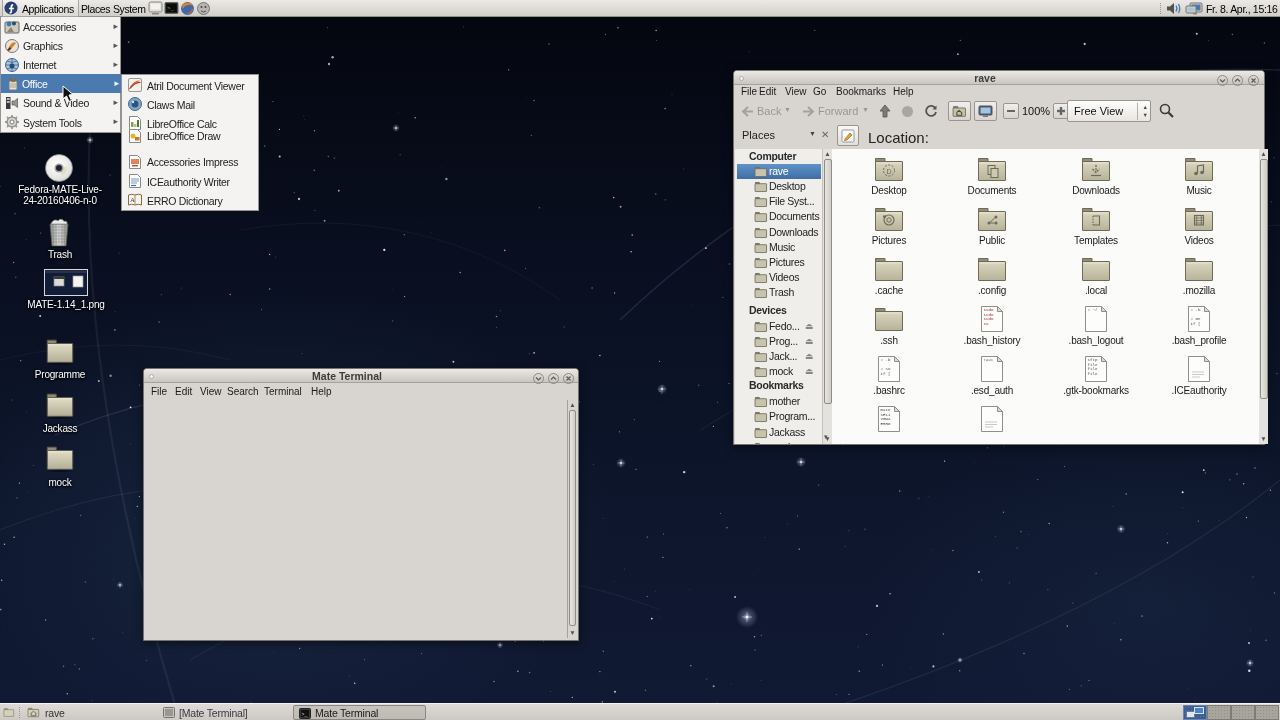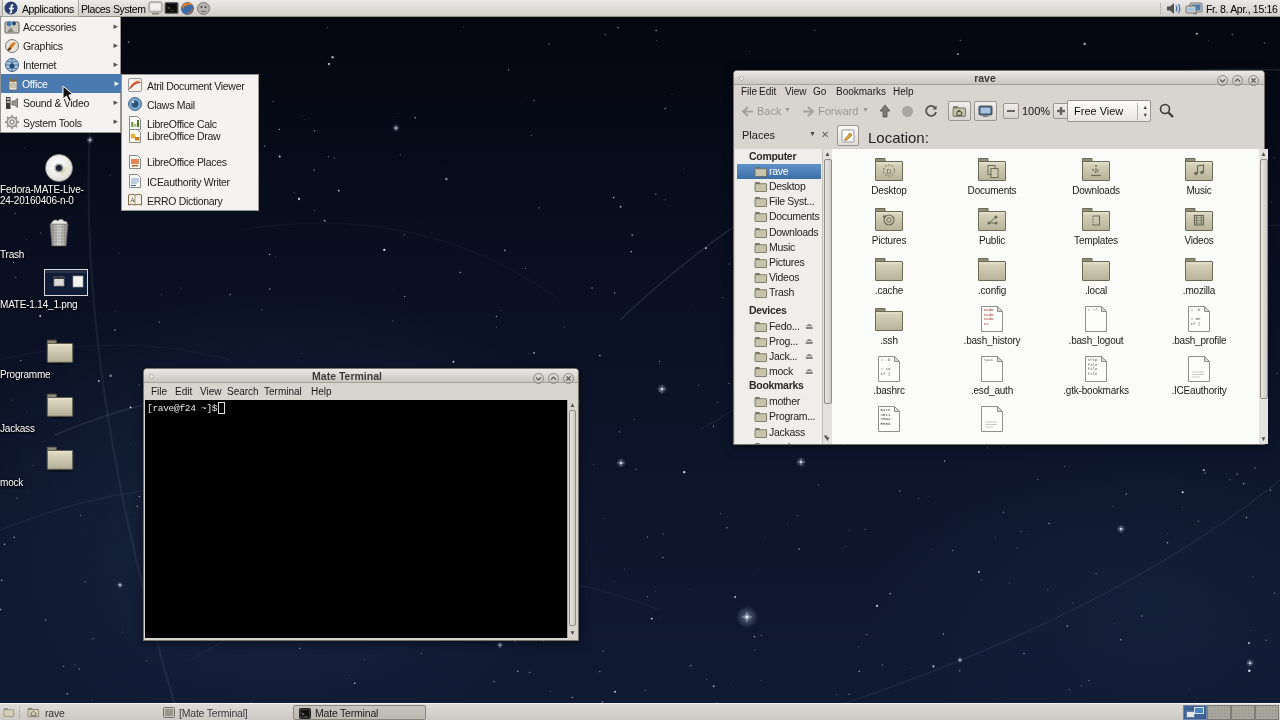--- a/index.html
+++ b/index.html
@@ -15,21 +15,21 @@
 .msel .mic{left:4px}
 .mtxt{position:absolute;left:21px;top:4px;font-size:10.5px;letter-spacing:-0.3px;color:#222}
 .msel .mtxt{color:#fff}
 .marr{position:absolute;right:3px;top:3.5px;font-size:9px;color:#555}
 .msel .marr{color:#fff}
 #submenu{position:absolute;left:121px;top:74px;width:138px;height:137px;background:#f4f3f1;border:1px solid #979490}
 .srow{position:absolute;left:1px;width:136px;height:19.2px}
 .srow .mic{left:4px}
 .stxt{position:absolute;left:24px;top:4px;font-size:10.5px;letter-spacing:-0.3px;color:#222}
 .dico{position:absolute}
-.dlabel{position:absolute;color:#fff;font-size:10px;letter-spacing:-0.2px;line-height:1.1;text-shadow:0 1px 2px #000,0 0 3px rgba(0,0,0,0.9)}
+.dlabel{position:absolute;color:#fff;font-size:10px;letter-spacing:-0.2px;text-align:center;line-height:1.1;text-shadow:0 1px 2px #000,0 0 3px rgba(0,0,0,0.9)}
 .win{position:absolute;background:#d8d5d0;border:1px solid #76736d;border-radius:4px 4px 0 0;box-shadow:0 2px 10px rgba(0,0,0,0.5)}
 .tbar{position:absolute;left:0;top:0;right:0;height:14px;background:linear-gradient(#ebe9e6,#c9c5bf);border-bottom:1px solid #a5a19b;border-radius:3px 3px 0 0}
 .ttitle{position:absolute;left:0;right:28px;top:1px;text-align:center;font-size:10.5px;font-weight:bold;color:#3f3d3a}
 .tdot{position:absolute;left:5px;top:4.5px;width:5px;height:5px;border-radius:50%;background:#f7f6f4;border:1px solid #b0ada7}
 .wbtn{position:absolute;top:1px;width:11px;height:11px}
 .mbar{position:absolute;left:0;right:0;height:16px;font-size:10px;color:#1a1a1a}
 .mbar span{position:absolute;top:2px}
 #term{left:143px;top:368px;width:436px;height:273px}
 #term .content{position:absolute;left:1px;top:31px;width:424px;height:238px;background:#000}
 #termprompt{position:absolute;left:2px;top:3px;font-family:"Liberation Mono",monospace;font-size:9.5px;color:#e8e8e8;letter-spacing:-0.3px}
@@ -702,24 +702,20 @@
         </svg></span>
   </div>
   <div class="mbar" style="top:15px">
       <span style="left:7px">File</span>
       <span style="left:31px">Edit</span>
       <span style="left:56px">View</span>
       <span style="left:83px">Search</span>
       <span style="left:120px">Terminal</span>
       <span style="left:167px">Help</span>
     </div>
-  <div class="content">
-    <span id="termprompt">[rave@f24 ~]$</span>
-      <span id="termcursor"></span>
-  </div>
   <div class="scroll">
       <span class="sarrow" style="top:0">▲</span>
       <span class="sarrow" style="bottom:0">▼</span>
       <span class="thumb"></span>
     </div>
 </div>
 
 <div class="win" id="caja">
   <div class="tbar">
       <span class="tdot"></span>
@@ -1239,21 +1235,21 @@
           <rect x="8" y="9" width="4.5" height="3.5" fill="#c87a20"></rect>
         </svg></span>
       <span class="stxt">LibreOffice Draw</span>
     </div>
     <div class="srow" style="top:77.3px">
       <span class="mic"><svg width="16" height="16" viewBox="0 0 16 16">
           <path d="M2.5 1.5 h8 l3 3 v10 h-11 Z" fill="#fff" stroke="#888"></path>
           <rect x="4" y="5" width="8" height="5" fill="#e8825a"></rect>
           <rect x="5" y="11" width="6" height="1.5" fill="#b85a30"></rect>
         </svg></span>
-      <span class="stxt">LibreOffice Places</span>
+      <span class="stxt">Accessories Impress</span>
     </div>
     <div class="srow" style="top:96.5px">
       <span class="mic"><svg width="16" height="16" viewBox="0 0 16 16">
           <path d="M2.5 1.5 h8 l3 3 v10 h-11 Z" fill="#fff" stroke="#888"></path>
           <path d="M4 6 h8 M4 8 h8 M4 10 h6" stroke="#7a9ac0" stroke-width="1.2"></path>
           <path d="M4 12.5 h5" stroke="#3a6aaa" stroke-width="1.2"></path>
         </svg></span>
       <span class="stxt">ICEauthority Writer</span>
     </div>
     <div class="srow" style="top:115.7px">

